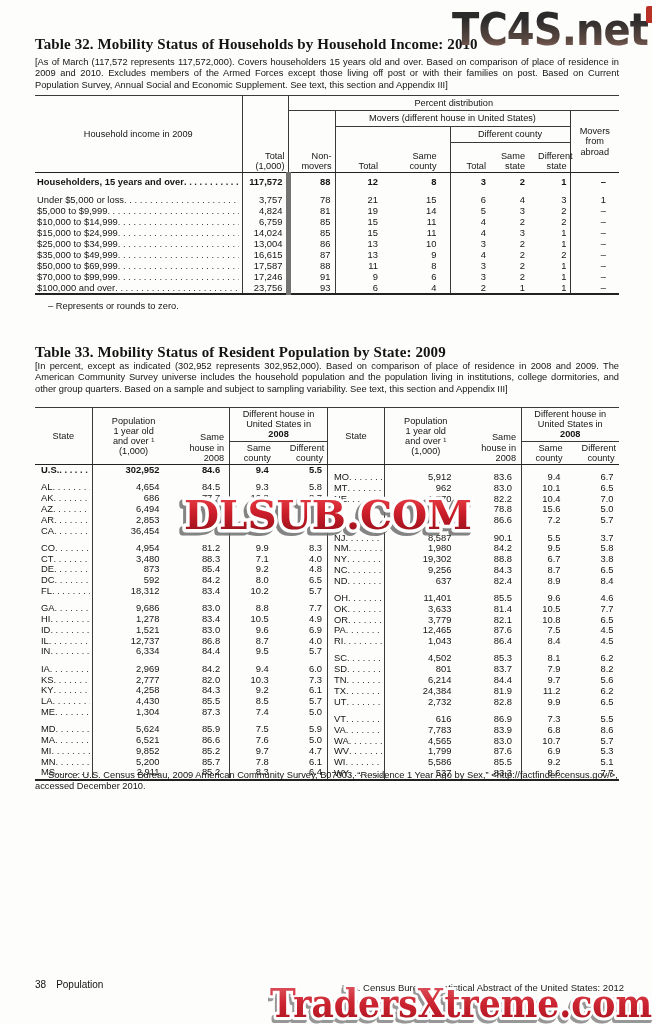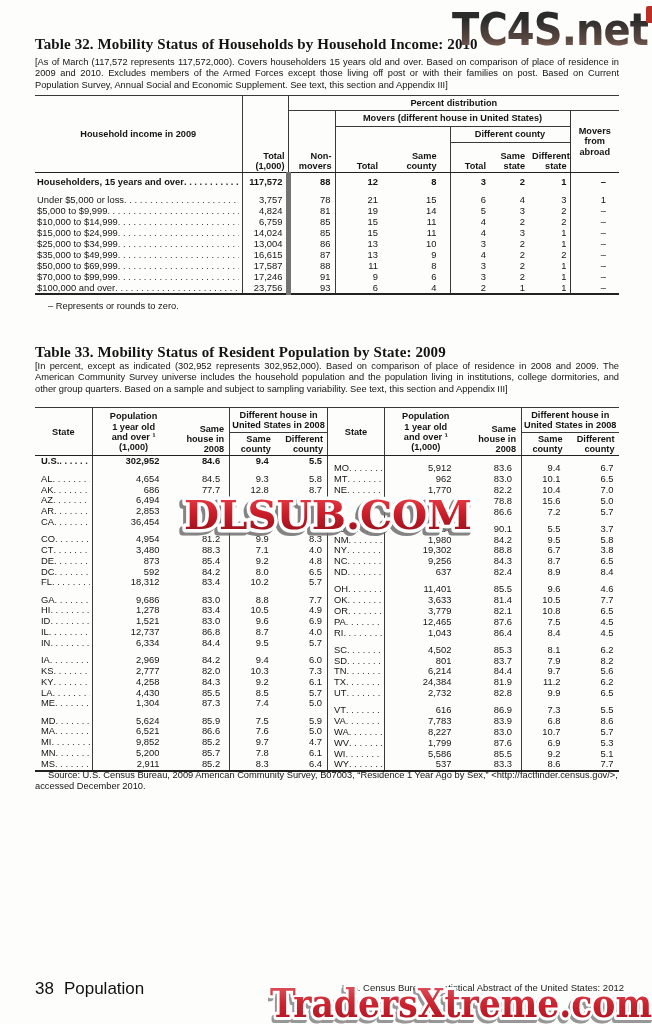--- a/index.html
+++ b/index.html
@@ -6,21 +6,21 @@
   body{width:652px;height:1024px;position:relative;background:#fdfdfc;overflow:hidden;
        font-family:"Liberation Sans",sans-serif;color:#141414;}
   .abs{position:absolute;}
   
   .tbl-title{font-family:"Liberation Serif",serif;font-weight:bold;font-size:15px;letter-spacing:.1px;}
   .tbl-note{font-size:9.3px;line-height:11.3px;width:584px;text-align:justify;}
   .footnotes{font-size:9.3px;line-height:11.2px;width:584px;}
   .footnotes p{margin:0;text-indent:13px;}
   
   table{border-collapse:collapse;table-layout:fixed;}
-  th{font-weight:700;font-size:9.2px;line-height:10.2px;white-space:pre-line;padding:1px 2px;color:#141414;}
+  th{font-weight:400;font-size:9.2px;line-height:10.2px;white-space:pre-line;padding:1px 8px;color:#141414;}
   td{font-size:9.4px;padding:0 2px;color:#141414;}
   .lbl{white-space:nowrap;}
   .leader{display:flex;align-items:baseline;overflow:hidden;}
   .dots{flex:1;overflow:hidden;white-space:nowrap;color:#2a2a2a;}
   .dots::after{content:" . . . . . . . . . . . . . . . . . . . . . . . . . . . . . . . . . . . . .";}
   tr.b td{font-weight:bold;}
   
   .t32{width:584px;border-top:1px solid #3a3a3a;border-bottom:2px solid #222;}
   .t32 col.w0{width:207px}.t32 col.w1{width:46px}.t32 col.w2{width:47px}.t32 col.w3{width:55px}
   .t32 col.w4{width:60px}.t32 col.w5{width:40px}.t32 col.w6{width:40px}.t32 col.w7{width:40px}
@@ -64,21 +64,21 @@
   .t33 th.dc{text-align:right;vertical-align:bottom;padding-right:4px;}
   .t33 th.hb{border-bottom:1.5px solid #222;}
   .t33 td{height:10.8px;line-height:10.8px;text-align:right;vertical-align:bottom;}
   .t33 td.s0{text-align:left;border-right:1px solid #3a3a3a;padding-left:6px;padding-right:2px;}
   .t33 td.s1{padding-right:15px;}
   .t33 td.s2{border-right:1px solid #3a3a3a;padding-right:9px;}
   .t33 td.s3{padding-right:13px;}
   .t33 td.s4{padding-right:5px;}
   .t33 tr.gap td{height:6.5px;}
   
-  .page-footer-left{font-size:17px;color:#111;}
+  .page-footer-left{font-size:10px;color:#111;}
   .page-footer-left .pg{margin-right:10px;}
   .src-line{font-size:9.5px;color:#222;}
   
   .corner-red{position:absolute;right:-3px;top:6px;width:9px;height:17px;background:#b93026;border-radius:2px;}
   .wm{pointer-events:none;}
 </style>
 </head>
 <body>
 
 <div class="abs tbl-title" style="left:35px;top:36px;">Table 32. Mobility Status of Households by Household Income: 2010</div>
@@ -1010,21 +1010,21 @@
           <td class="s3">6.8</td>
           <td class="s4">8.6</td>
         </tr>
         <tr>
           <td class="s0">
             <div class="leader">
               <span class="lbl">WA</span>
               <span class="dots"></span>
             </div>
           </td>
-          <td class="s1">8,227</td>
+          <td class="s1">4,565</td>
           <td class="s2">83.0</td>
           <td class="s3">10.7</td>
           <td class="s4">5.7</td>
         </tr>
         <tr>
           <td class="s0">
             <div class="leader">
               <span class="lbl">WV</span>
               <span class="dots"></span>
             </div>

